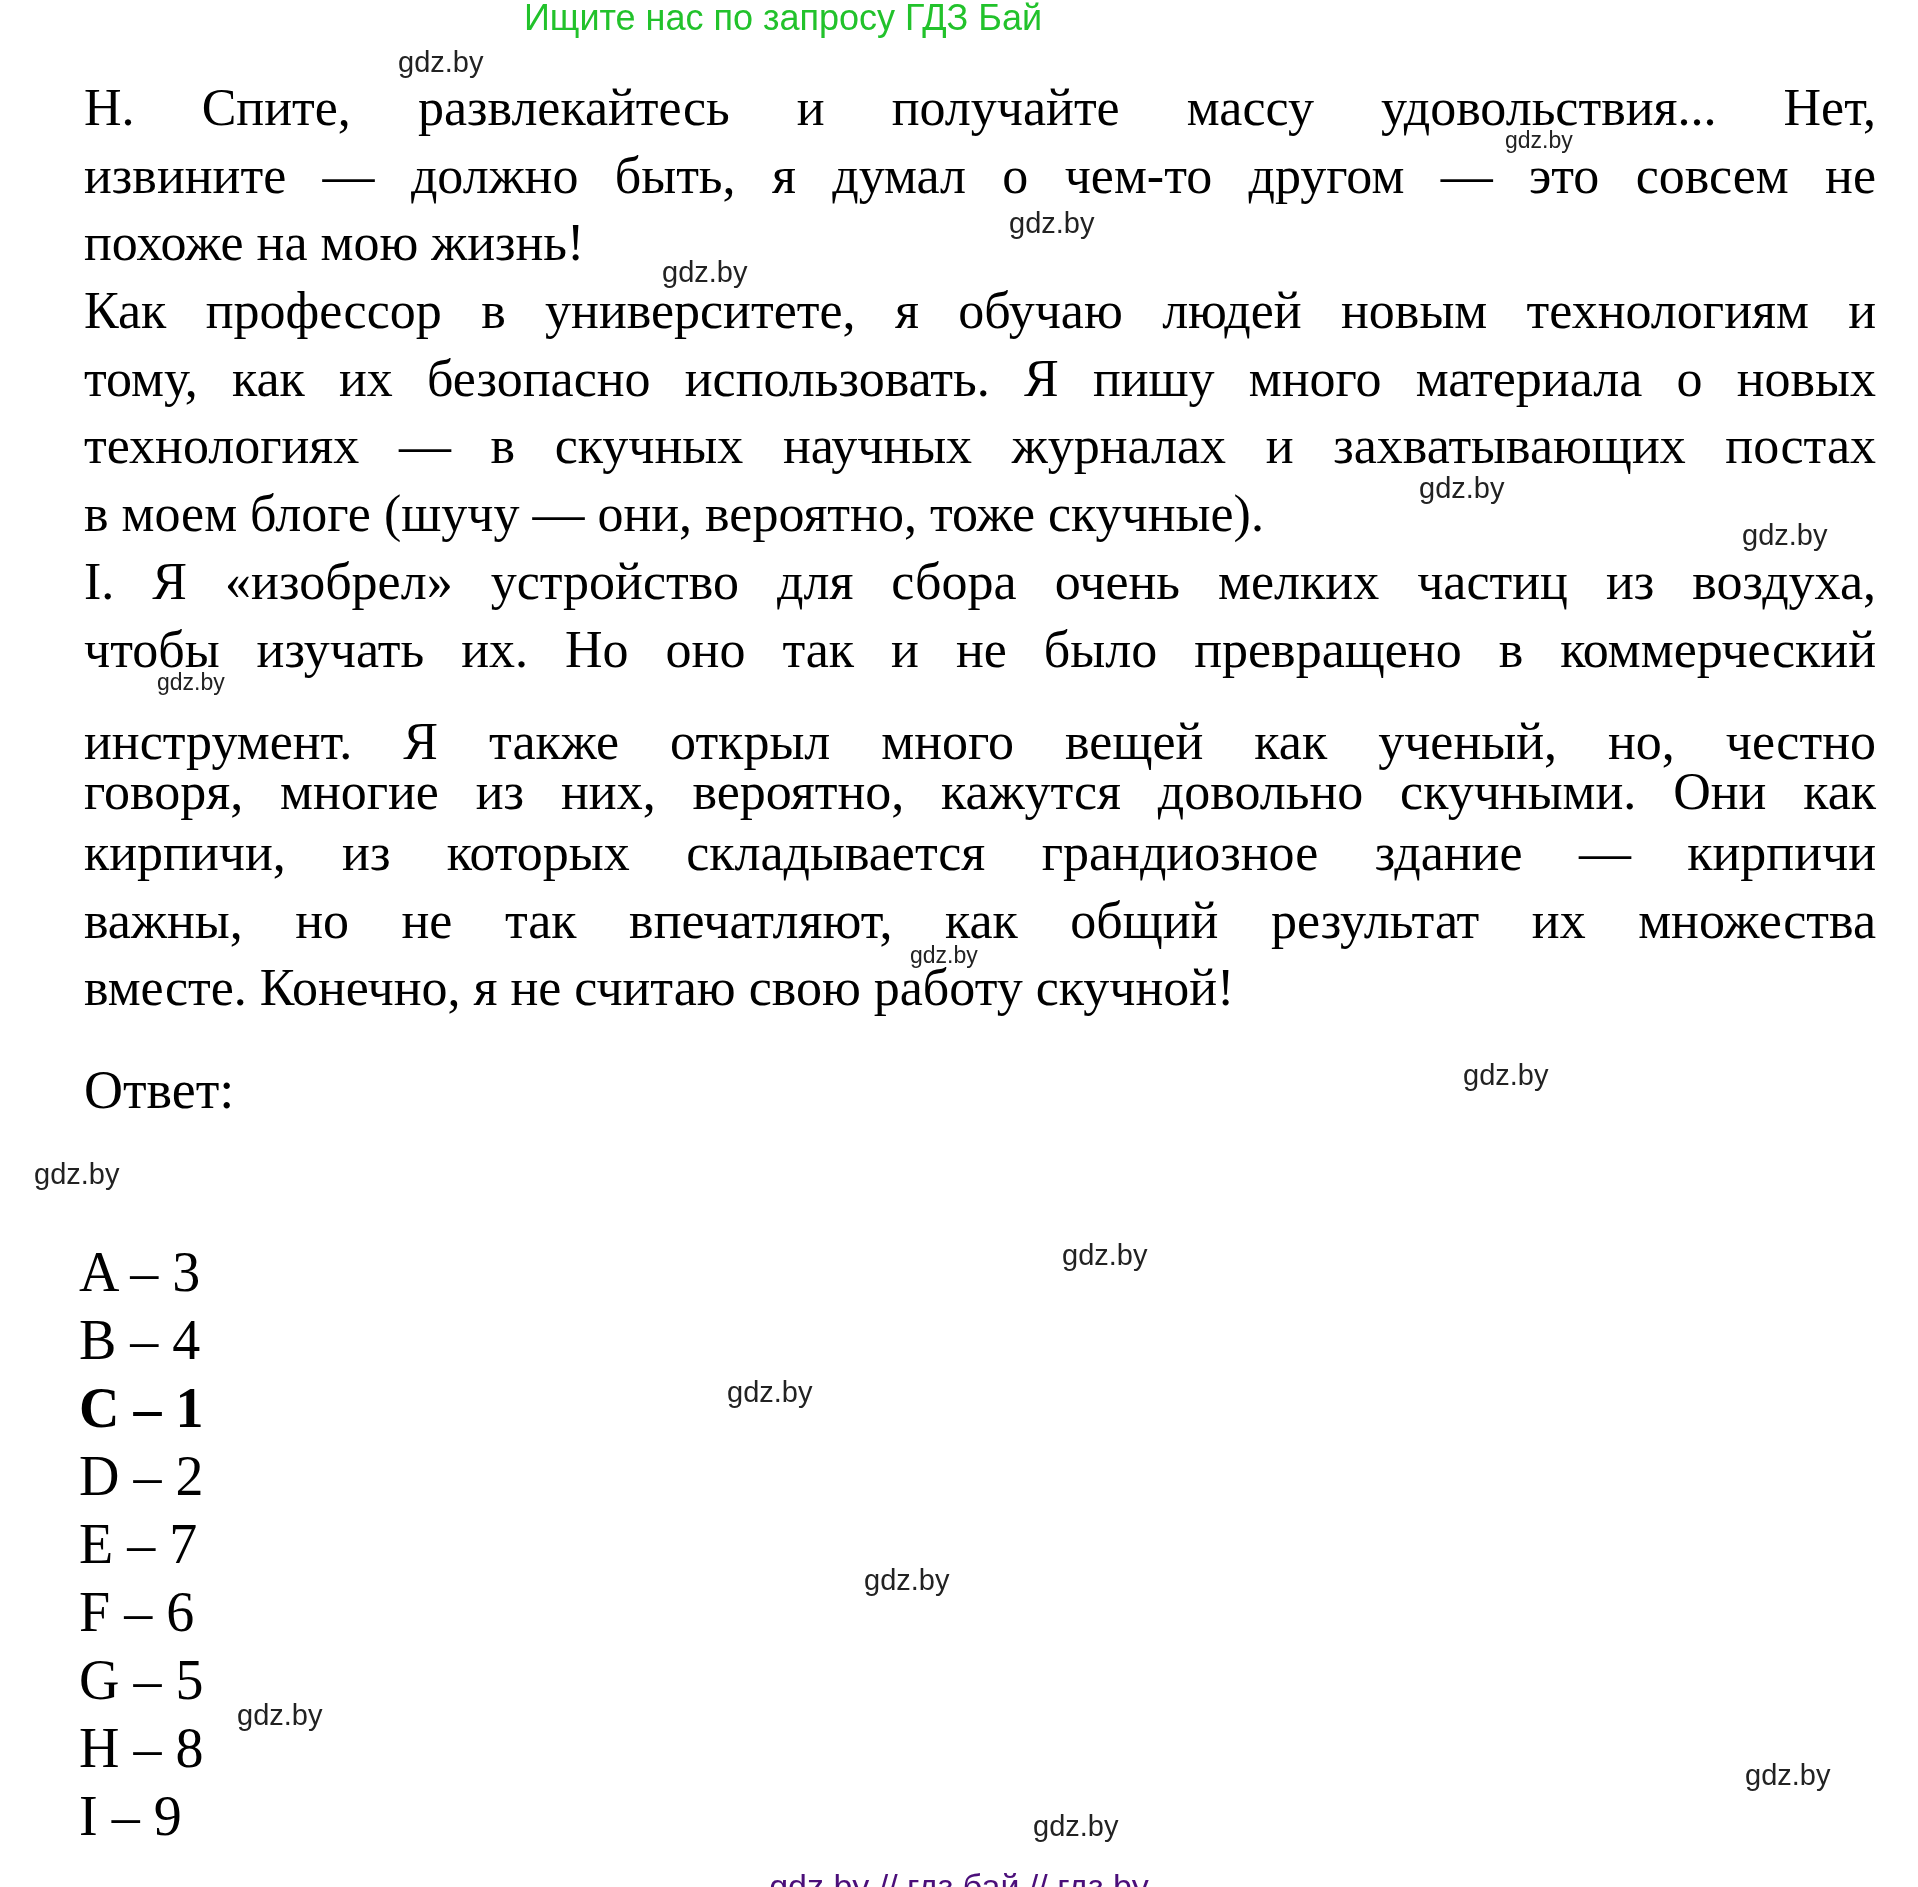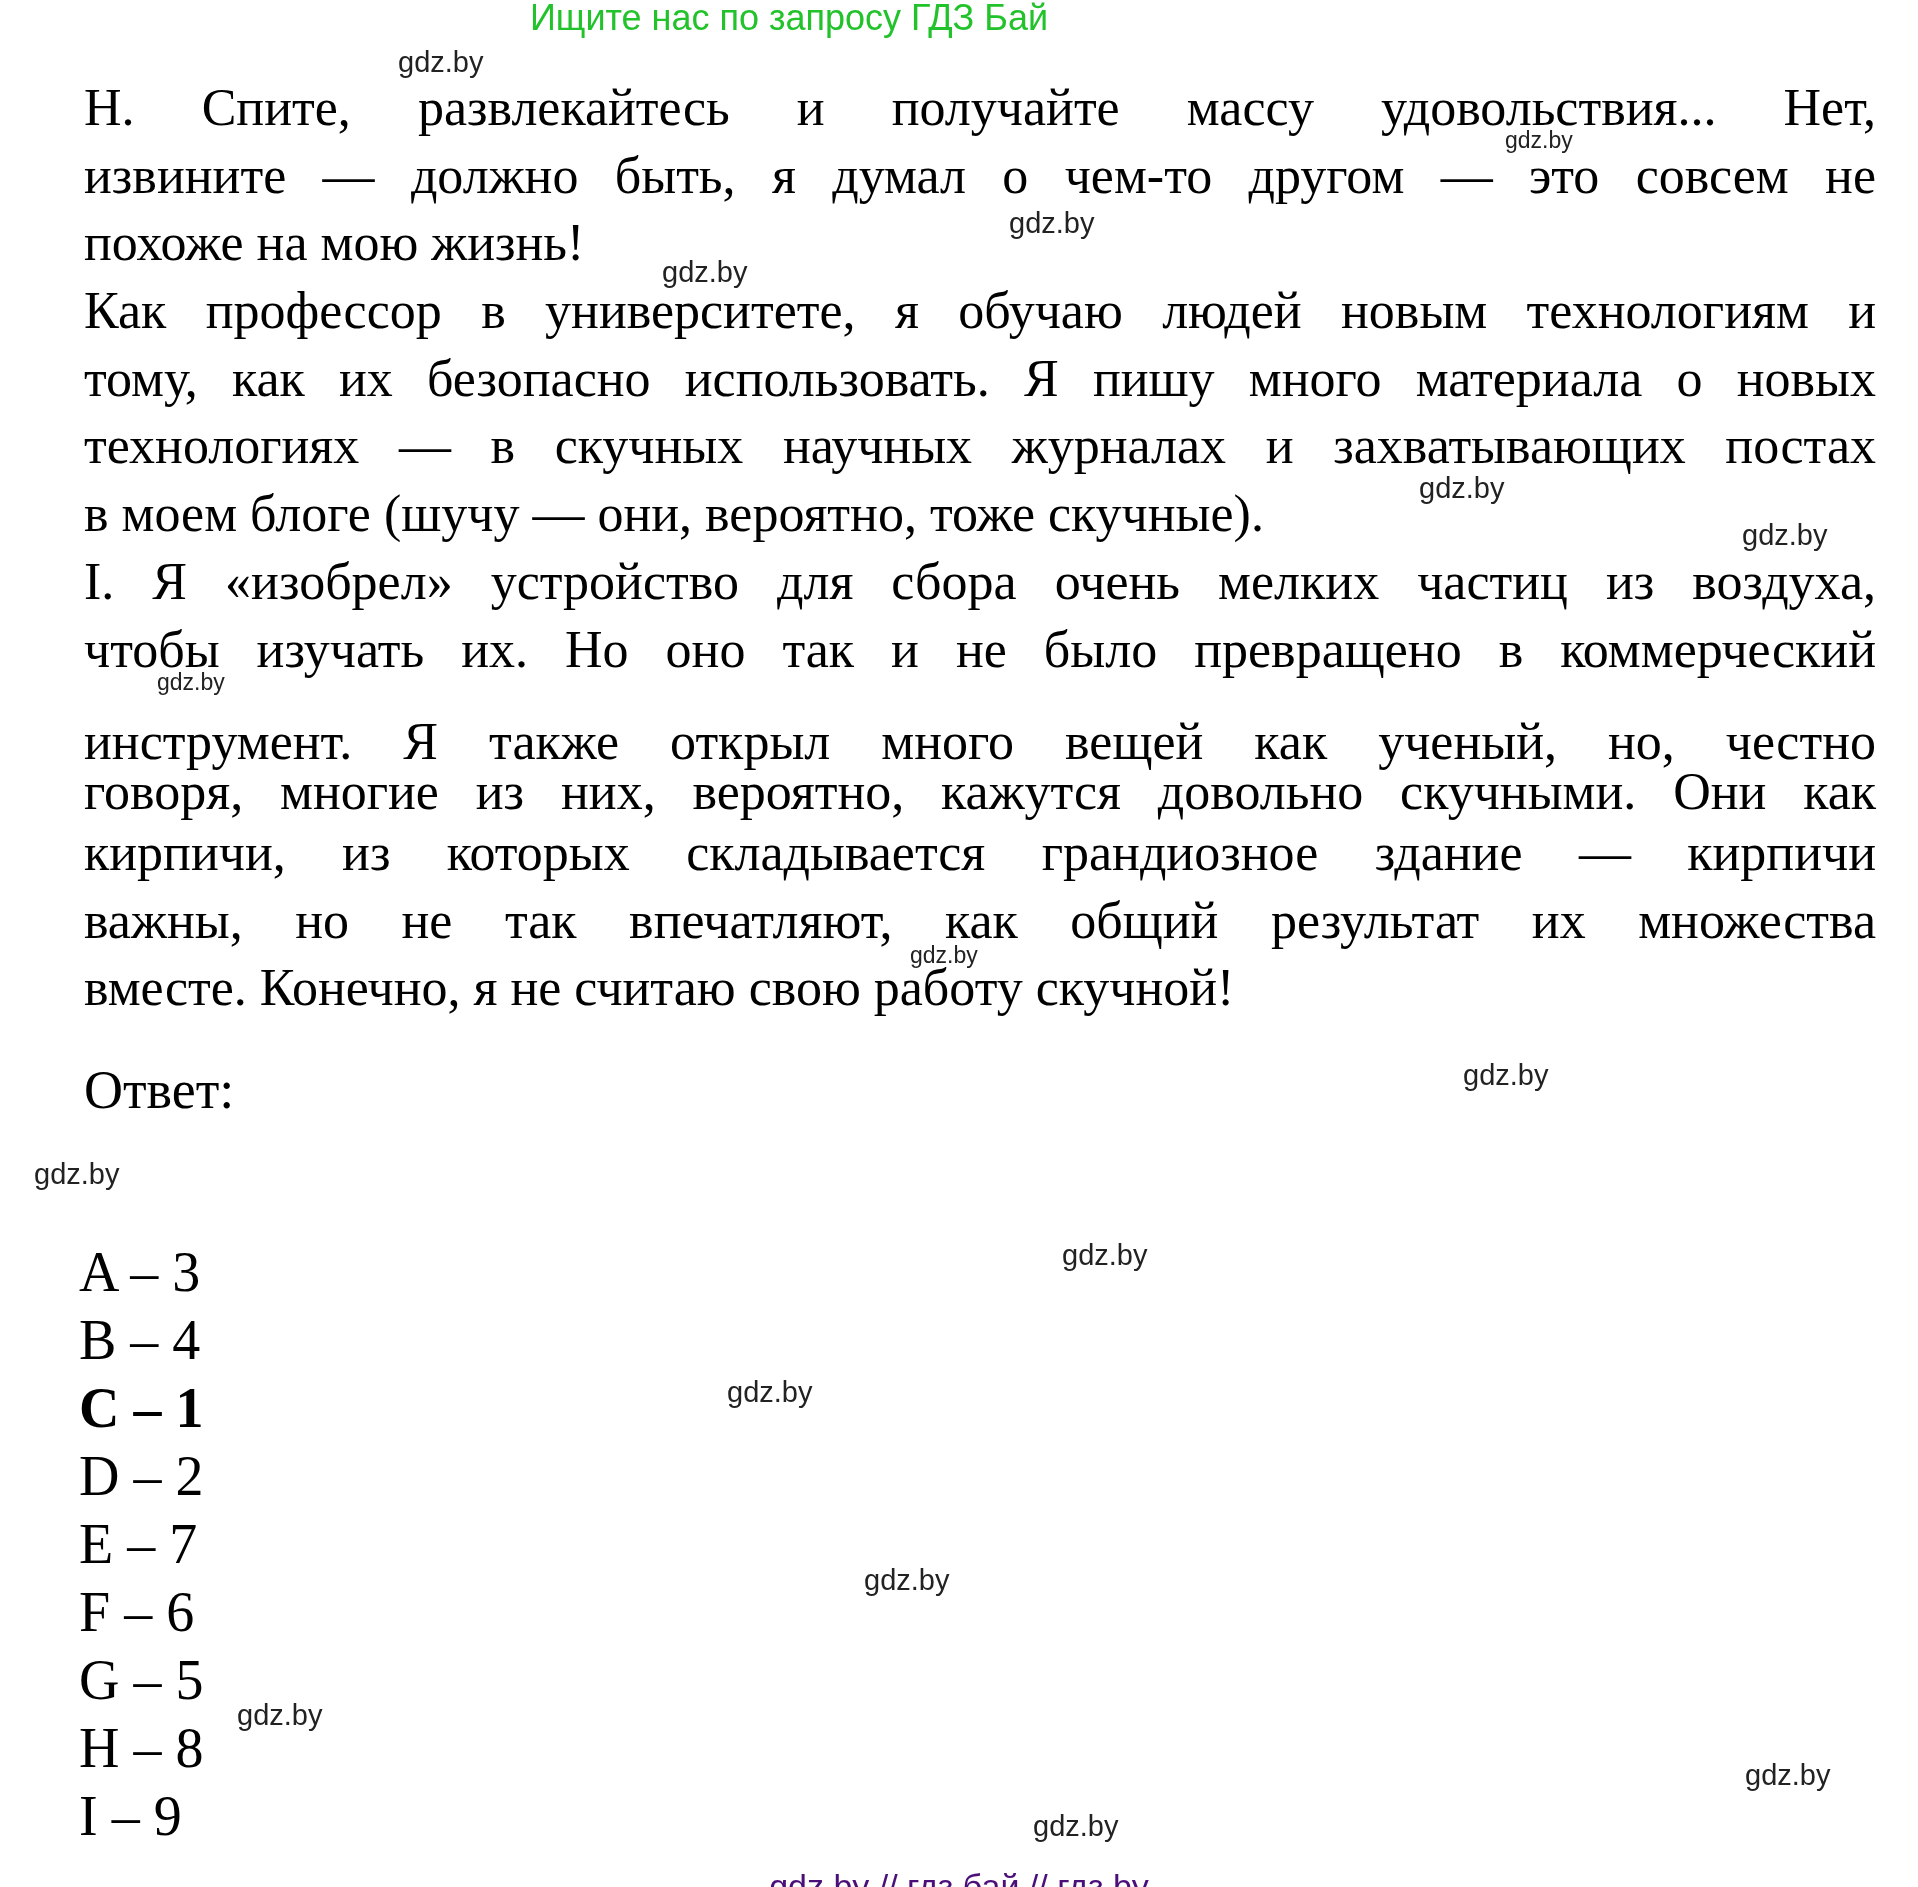--- a/index.html
+++ b/index.html
@@ -1,19 +1,19 @@
 <!DOCTYPE html>
 <html><head>
   <meta charset="utf-8">
   <style>
     html, body { margin: 0; padding: 0; background: #ffffff; }
     body { width: 1918px; height: 1887px; position: relative; overflow: hidden; }
     .page { position: absolute; left: 0; top: 0; width: 1918px; height: 1887px; }
     .header-banner {
-      position: absolute; left: 7px; top: 0; width: 1564px; text-align: center;
+      position: absolute; left: 1px; top: 0; width: 1564px; text-align: center;
       font-family: "Liberation Sans", sans-serif; font-size: 36px; line-height: 36px;
       color: #22c22b; top: 0px;
     }
     .footer-banner {
       position: absolute; left: 0; top: 1866px; width: 1918px; text-align: center;
       font-family: "Liberation Sans", sans-serif; font-size: 34px; line-height: 36px;
       color: #4b0f7a;
       top: 1868px;
     }
     .body-line {

